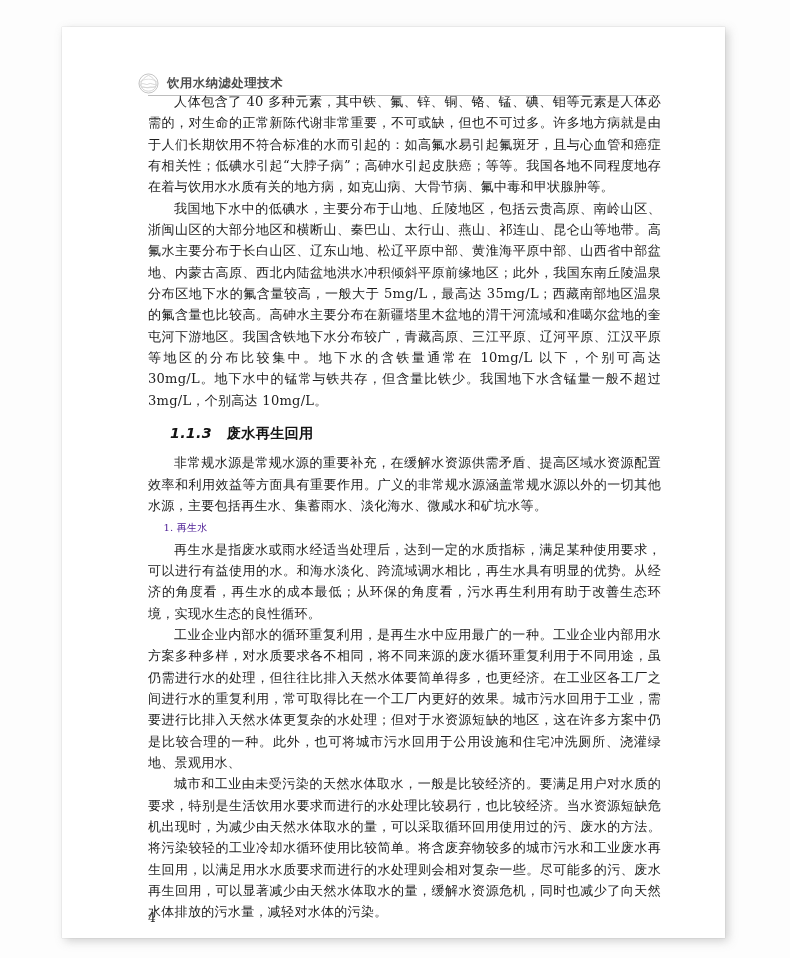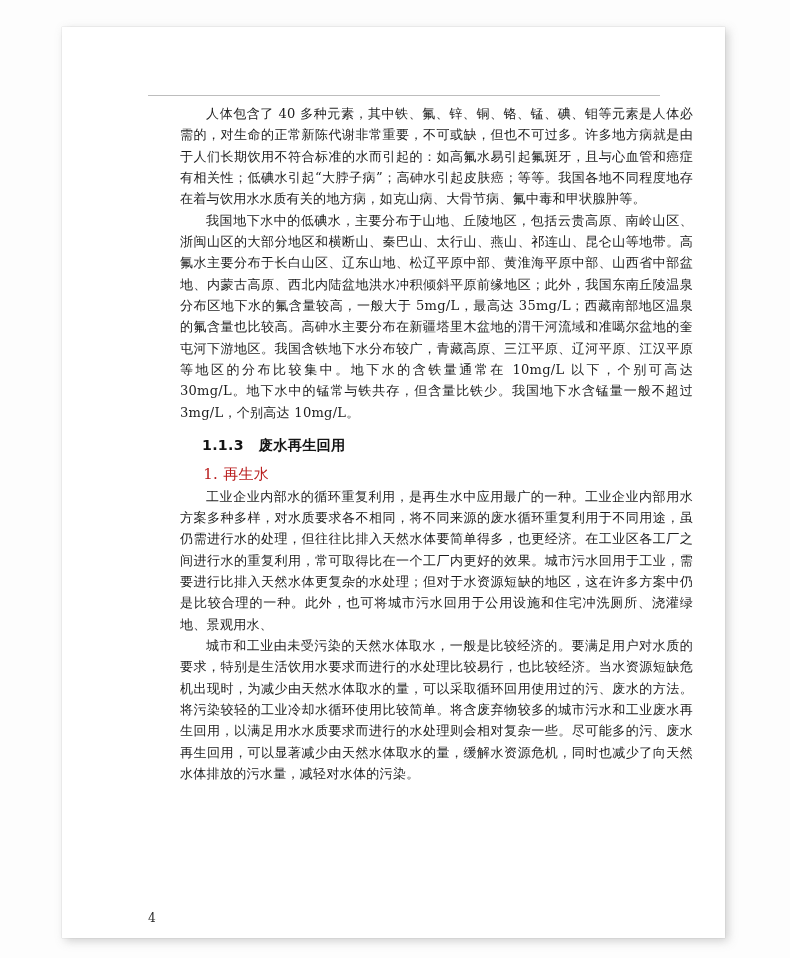--- a/index.html
+++ b/index.html
@@ -67,23 +67,22 @@
     top: 68px;
     width: 512px;
     height: 1px;
     background: #bdbdbd;
   }
 
   
   .content {
     position: absolute;
     left: 86px;
-    top: 76px;
+    top: 64px;
     width: 513px;
-    margin-left: 32px;
   }
   p.para {
     margin: 0;
     font-size: 13.05px;
     line-height: 21.35px;
     color: #1d1d1d;
     text-align: justify;
     text-justify: inter-ideograph;
     text-indent: 2em;
     letter-spacing: 0.02em;
@@ -95,28 +94,29 @@
     font-family: "DejaVu Sans", "Liberation Sans", sans-serif;
     font-size: 14.2px;
     font-weight: 700;
     color: #141414;
     padding-left: 1.55em;
     letter-spacing: 0.02em;
   }
   .section-heading .sec-num {
     display: inline-block;
     margin-right: 1.05em;
+    font-style: italic;
   }
 
   
   .item-heading {
     margin: 1px 0 0 0;
-    font-size: 15px;
+    font-size: 10px;
     line-height: 21.35px;
-    color: #b91c1c;
+    color: #4c1d95;
     padding-left: 1.55em;
     letter-spacing: 0.02em;
   }
 
   
   .folio {
     position: absolute;
     left: 86px;
     top: 884px;
     font-family: "DejaVu Serif", "Liberation Serif", serif;
@@ -124,34 +124,48 @@
     color: #2b2b2b;
   }
 </style>
 </head>
 <body>
 
 <div id="page-shell">
 
   <div class="sheet">
 
+    <div class="page-header">
+      <span class="header-logo">
+        <svg viewBox="0 0 44 44" width="21" height="21" aria-hidden="true">
+          <circle cx="22" cy="22" r="20" fill="none" stroke="#8c8c8c" stroke-width="1.7"></circle>
+          <path d="M22 5 C33 10 38 18 38 24 C38 32 31 38 22 38 C13 38 6 32 6 24 C6 18 11 10 22 5 Z" fill="none" stroke="#9a9a9a" stroke-width="1.4"></path>
+          <path d="M6 24 C11 19 17 27 22 23 C27 19 33 27 38 23" fill="none" stroke="#9a9a9a" stroke-width="1.4"></path>
+          <path d="M8 31 C13 27 18 33 23 30 C28 27 33 32 37 29" fill="none" stroke="#a5a5a5" stroke-width="1.3"></path>
+          <ellipse cx="22" cy="22" rx="19" ry="9" fill="none" stroke="#a8a8a8" stroke-width="1.2"></ellipse>
+        </svg>
+      </span>
+      <span class="header-title">饮用水纳滤处理技术</span>
+    </div>
     <div class="header-rule"></div>
 
     <div class="content">
 
       <p class="para">人体包含了 40 多种元素，其中铁、氟、锌、铜、铬、锰、碘、钼等元素是人体必需的，对生命的正常新陈代谢非常重要，不可或缺，但也不可过多。许多地方病就是由于人们长期饮用不符合标准的水而引起的：如高氟水易引起氟斑牙，且与心血管和癌症有相关性；低碘水引起“大脖子病”；高砷水引起皮肤癌；等等。我国各地不同程度地存在着与饮用水水质有关的地方病，如克山病、大骨节病、氟中毒和甲状腺肿等。</p>
       <p class="para">我国地下水中的低碘水，主要分布于山地、丘陵地区，包括云贵高原、南岭山区、浙闽山区的大部分地区和横断山、秦巴山、太行山、燕山、祁连山、昆仑山等地带。高氟水主要分布于长白山区、辽东山地、松辽平原中部、黄淮海平原中部、山西省中部盆地、内蒙古高原、西北内陆盆地洪水冲积倾斜平原前缘地区；此外，我国东南丘陵温泉分布区地下水的氟含量较高，一般大于 5mg/L，最高达 35mg/L；西藏南部地区温泉的氟含量也比较高。高砷水主要分布在新疆塔里木盆地的渭干河流域和准噶尔盆地的奎屯河下游地区。我国含铁地下水分布较广，青藏高原、三江平原、辽河平原、江汉平原等地区的分布比较集中。地下水的含铁量通常在 10mg/L 以下，个别可高达 30mg/L。地下水中的锰常与铁共存，但含量比铁少。我国地下水含锰量一般不超过 3mg/L，个别高达 10mg/L。</p>
 
       <h2 class="section-heading">
         <span class="sec-num">1.1.3</span><span>废水再生回用</span>
       </h2>
 
+      <p class="para">非常规水源是常规水源的重要补充，在缓解水资源供需矛盾、提高区域水资源配置效率和利用效益等方面具有重要作用。广义的非常规水源涵盖常规水源以外的一切其他水源，主要包括再生水、集蓄雨水、淡化海水、微咸水和矿坑水等。</p>
 
       <p class="item-heading">1. 再生水</p>
 
+      <p class="para">再生水是指废水或雨水经适当处理后，达到一定的水质指标，满足某种使用要求，可以进行有益使用的水。和海水淡化、跨流域调水相比，再生水具有明显的优势。从经济的角度看，再生水的成本最低；从环保的角度看，污水再生利用有助于改善生态环境，实现水生态的良性循环。</p>
       <p class="para">工业企业内部水的循环重复利用，是再生水中应用最广的一种。工业企业内部用水方案多种多样，对水质要求各不相同，将不同来源的废水循环重复利用于不同用途，虽仍需进行水的处理，但往往比排入天然水体要简单得多，也更经济。在工业区各工厂之间进行水的重复利用，常可取得比在一个工厂内更好的效果。城市污水回用于工业，需要进行比排入天然水体更复杂的水处理；但对于水资源短缺的地区，这在许多方案中仍是比较合理的一种。此外，也可将城市污水回用于公用设施和住宅冲洗厕所、浇灌绿地、景观用水、</p>
       <p class="para">城市和工业由未受污染的天然水体取水，一般是比较经济的。要满足用户对水质的要求，特别是生活饮用水要求而进行的水处理比较易行，也比较经济。当水资源短缺危机出现时，为减少由天然水体取水的量，可以采取循环回用使用过的污、废水的方法。将污染较轻的工业冷却水循环使用比较简单。将含废弃物较多的城市污水和工业废水再生回用，以满足用水水质要求而进行的水处理则会相对复杂一些。尽可能多的污、废水再生回用，可以显著减少由天然水体取水的量，缓解水资源危机，同时也减少了向天然水体排放的污水量，减轻对水体的污染。</p>
 
     </div>
 
     <div class="folio">4</div>
 
   </div>
 </div>
 

